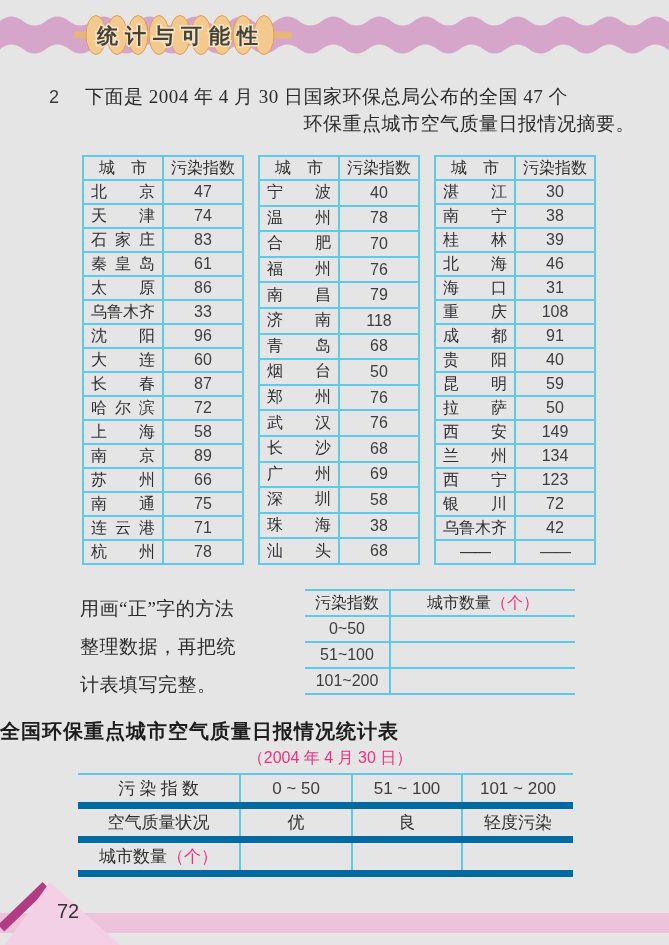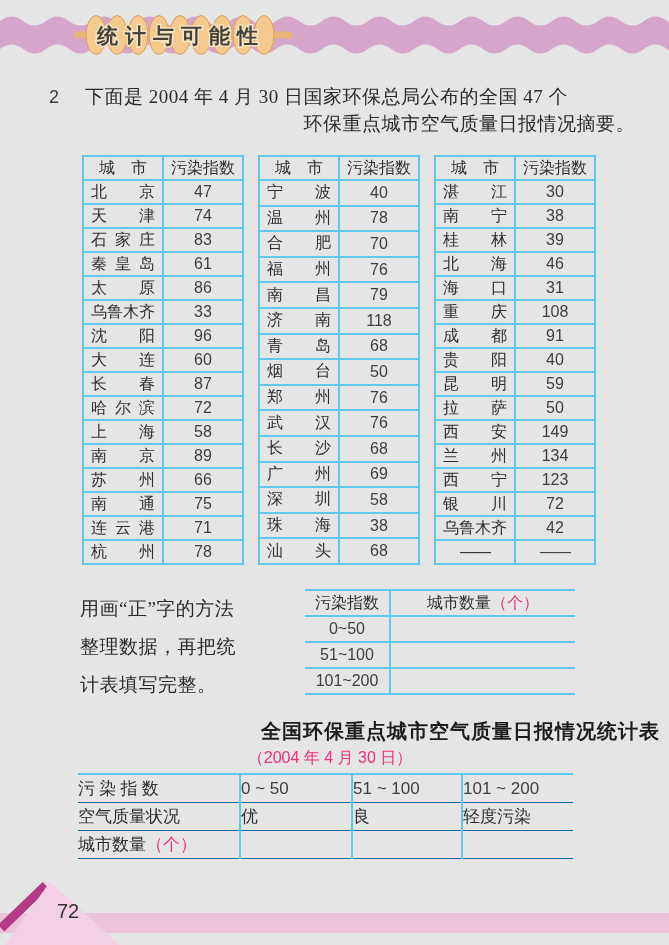--- a/index.html
+++ b/index.html
@@ -29,26 +29,26 @@
   .instr.i1 { top:596px; } .instr.i2 { top:634px; } .instr.i3 { top:672px; }
   table.tally { position:absolute; left:305px; top:589px; border-collapse:collapse; table-layout:fixed; }
   .tally th, .tally td {
     border-bottom:2px solid #5fc9e8; height:24px; padding:0;
     font-size:16px; font-weight:normal; text-align:center;
   }
   .tally tr:first-child th { border-top:2px solid #5fc9e8; }
   .tally th:first-child, .tally td:first-child { border-right:2px solid #5fc9e8; }
   .tally td.range { font-family:"Liberation Sans",sans-serif; color:#3e3e3e; }
   
-  .stats-title { position:absolute; left:0; top:718px; width:660px; text-align:right;
+  .stats-title { position:absolute; left:0; top:718px; width:660px; text-align:left;
     font-family:"Liberation Sans",sans-serif; font-weight:bold; font-size:20px; letter-spacing:1px; color:#1d1d1d; }
   .stats-sub { position:absolute; left:0; top:748px; width:660px; text-align:center;
     font-family:"Liberation Sans",sans-serif; font-size:16px; color:#ee2f80; }
   table.stats { position:absolute; left:78px; top:773px; border-collapse:collapse; table-layout:fixed; }
-  .stats td { border-bottom:1px solid #0369a1; height:27px; padding:0; font-size:17px; }
+  .stats td { border-bottom:7px solid #0369a1; height:27px; padding:0; text-align:center; font-size:17px; }
   .stats tr:first-child td { border-top:2px solid #5fc9e8; }
   .stats td:not(:last-child) { border-right:2px solid #5fc9e8; }
   .stats td.range { font-family:"Liberation Sans",sans-serif; color:#3e3e3e; }
   .pink { color:#ee2f80; }
   
   .fband  { position:absolute; left:0; top:913px; width:669px; height:20px; background:#edc3dc; z-index:1; }
   .fstripe{ position:absolute; left:-2px; top:925px; width:62px; height:9px; background:#b23b83;
             transform:rotate(-44deg); transform-origin:0 0; z-index:2; }
   .ftri   { position:absolute; left:5px; top:882px; width:115px; height:63px; background:#f3d0e5;
             clip-path:polygon(39% 0, 0 100%, 100% 100%); z-index:3; }

